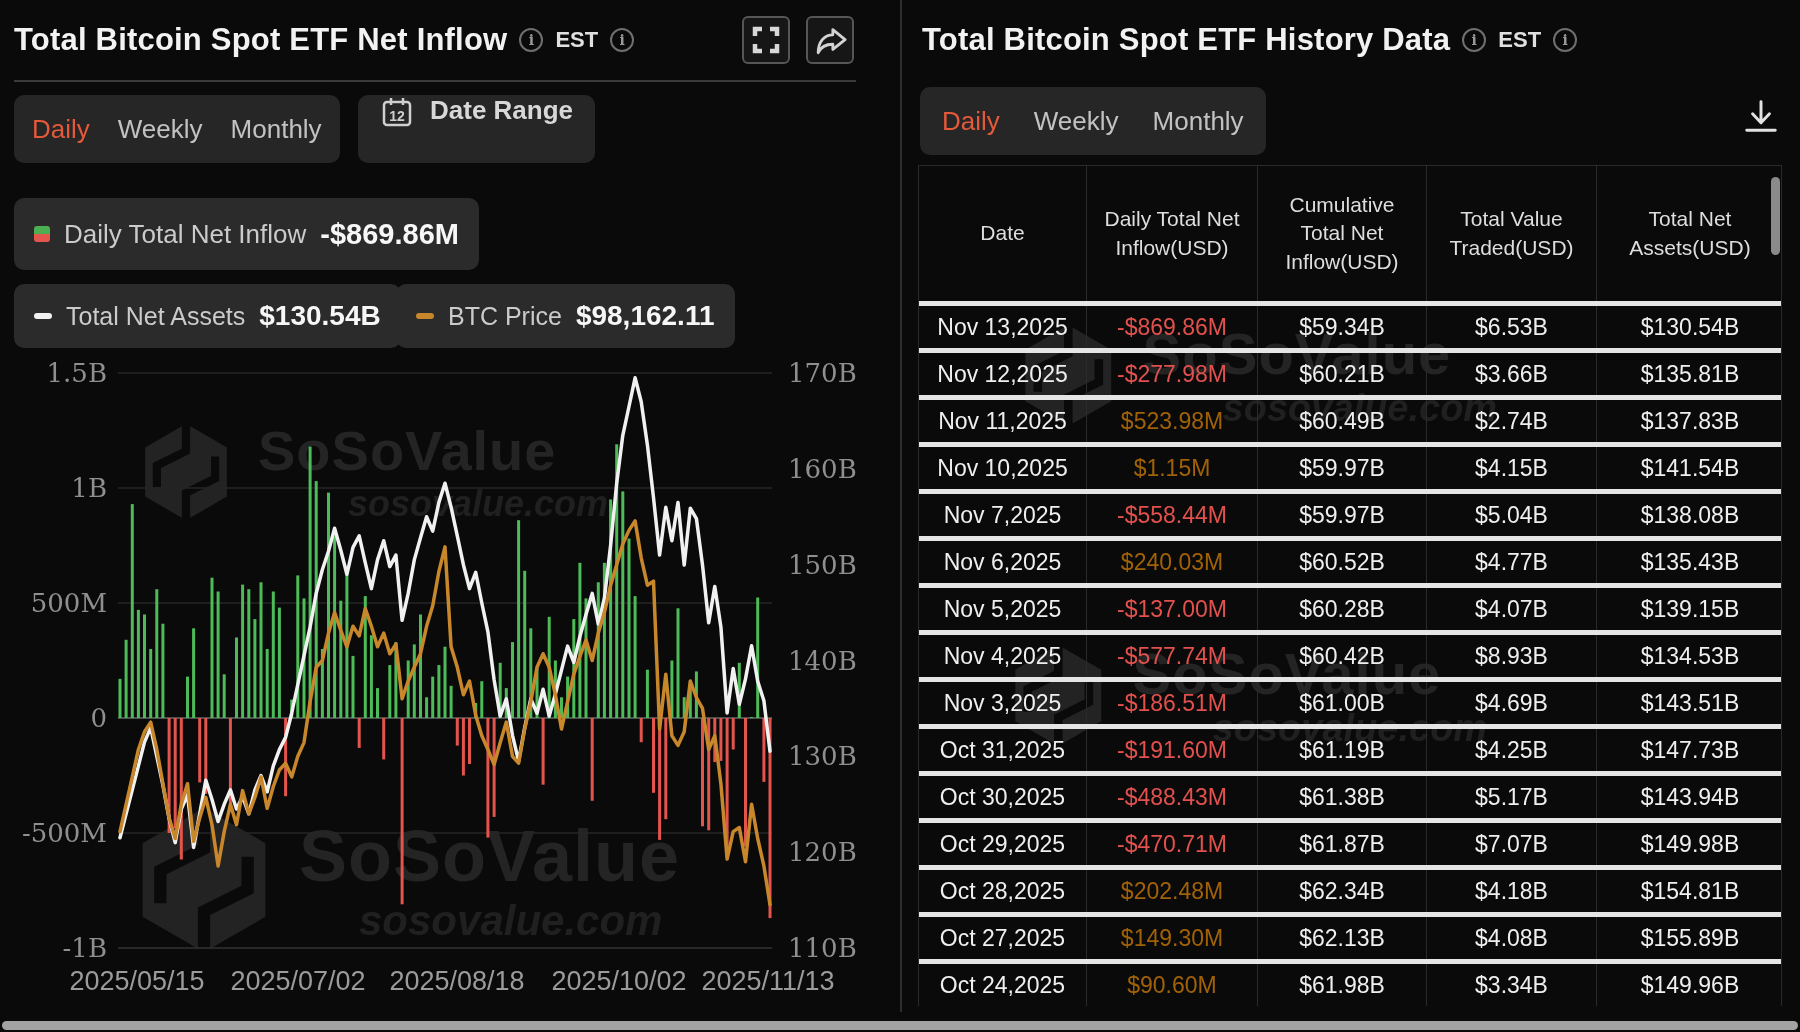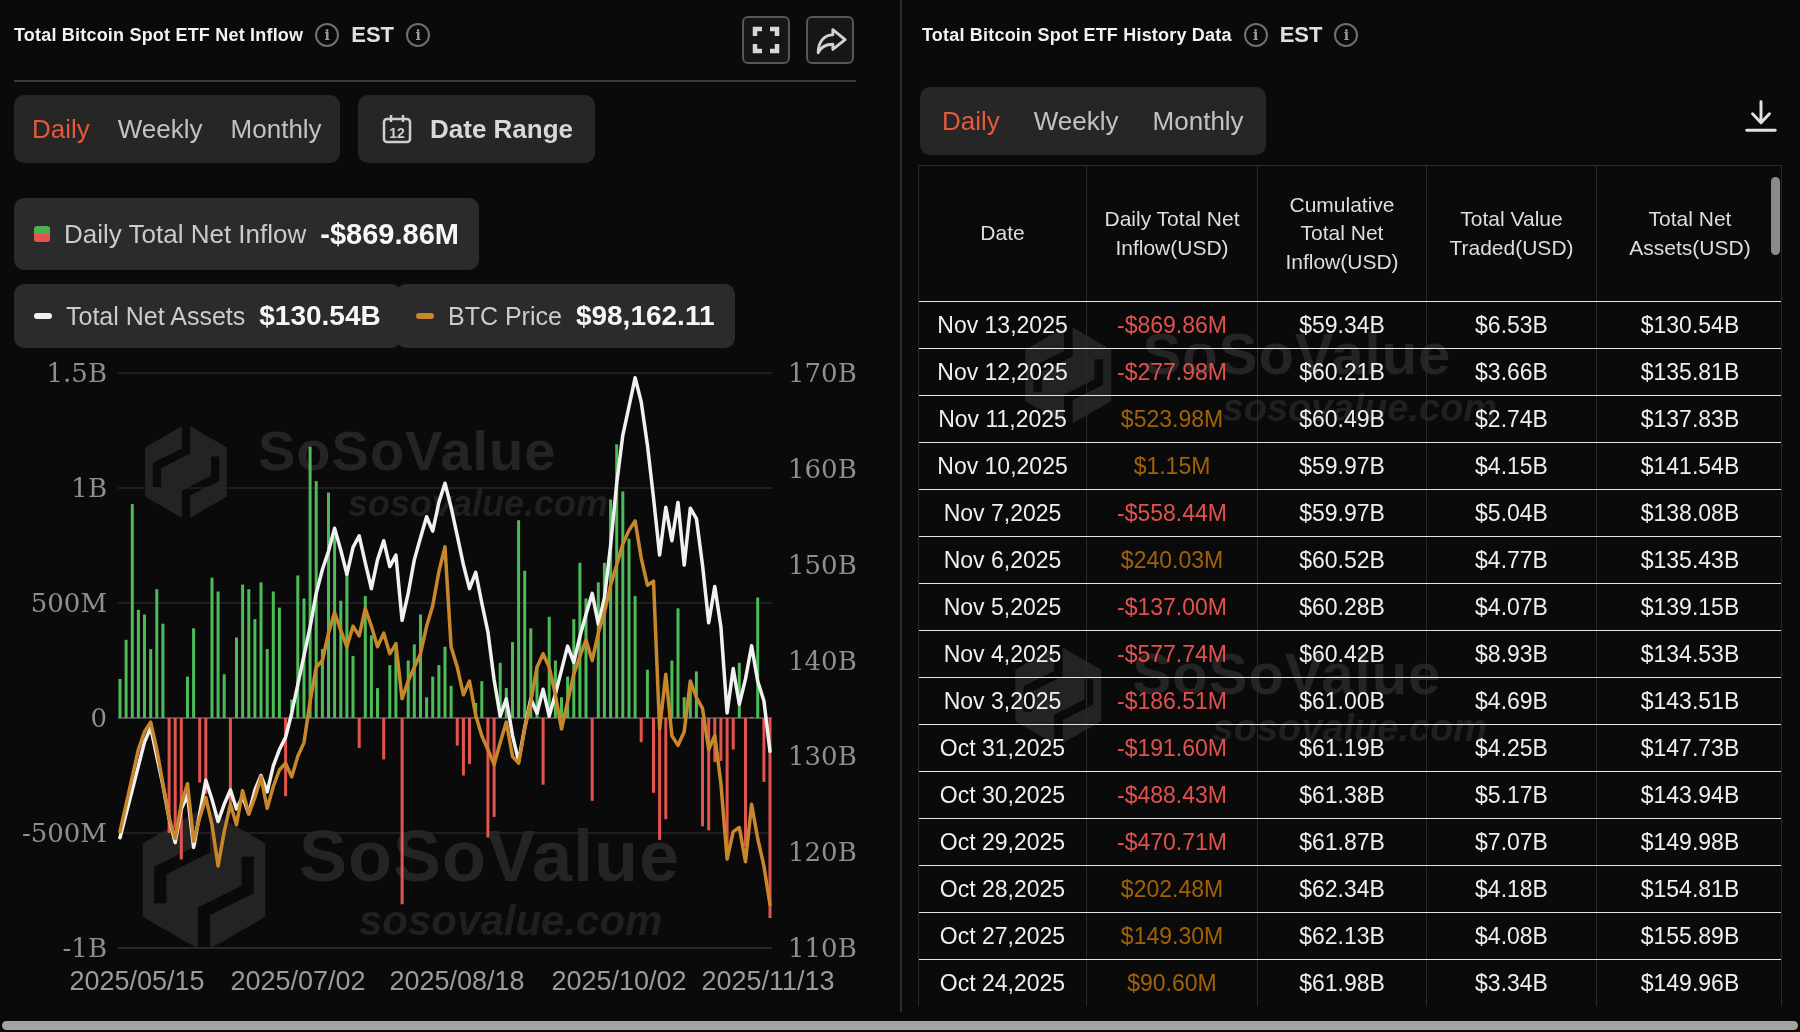--- a/index.html
+++ b/index.html
@@ -6,38 +6,38 @@
   html,body { background:#0a0a0a; }
   body { width:1800px; height:1032px; position:relative; overflow:hidden;
          font-family:"Liberation Sans",sans-serif; color:#e8e8e8; }
 
   .panel { position:absolute; top:0; bottom:20px; }
   #left-panel  { left:0;  width:900px; }
   #right-panel { left:900px; width:874px; }
   #panel-divider { position:absolute; left:900px; top:0; width:2px; height:1012px; background:#2e2e2e; }
 
   .panel-title-row { position:absolute; top:22px; display:flex; align-items:center; gap:12px; }
-  .panel-title { font-size:18px; font-weight:700; color:#f2f2f2; letter-spacing:.2px; }
+  .panel-title { font-size:31px; font-weight:700; color:#f2f2f2; letter-spacing:.2px; }
   .tz { font-size:22px; color:#e0e0e0; font-weight:600; }
   .info-icon { width:24px; height:24px; border:2px solid #6f6f6f; border-radius:50%;
                color:#9a9a9a; font-size:14px; font-weight:700; display:flex;
                align-items:center; justify-content:center; font-family:"DejaVu Serif",serif; }
 
   #left-header-divider { position:absolute; left:14px; top:80px; width:842px; height:2px; background:#3a3a3a; }
 
   .iconbtn { position:absolute; top:16px; width:48px; height:48px; border:2px solid #565656;
              border-radius:6px; background:#161616; display:flex; align-items:center; justify-content:center; }
 
   .tabbar { position:absolute; background:#262626; border-radius:10px; display:flex;
             align-items:center; height:68px; padding:0 18px; gap:28px; }
   .tab { font-size:26px; color:#c2c2c2; cursor:pointer; }
   .tab.active { color:#e4593a; }
 
   .daterange { position:absolute; left:358px; top:95px; height:68px; background:#262626;
-               border-radius:10px; display:flex; align-items:center; gap:16px; padding:0 22px; }
+               border-radius:10px; display:flex; align-items:flex-start; gap:16px; padding:0 22px; }
   .daterange-label { font-size:26px; font-weight:700; color:#d8d8d8; }
 
   .chip { position:absolute; background:#2b2b2b; border-radius:10px; display:flex;
           align-items:center; gap:14px; padding:0 20px; }
   .chip-label { color:#cbcbcb; }
   .chip-value { color:#f7f7f7; font-weight:700; }
   #chip-inflow { left:14px; top:198px; height:72px; }
   #chip-inflow .chip-label { font-size:26px; }
   #chip-inflow .chip-value { font-size:29px; }
   #chip-assets { left:14px; top:284px; height:64px; }
@@ -58,21 +58,21 @@
 
   
   #history-table { position:absolute; left:918px; top:165px; width:864px; z-index:2;
                    border:1px solid #2a2a2a; border-bottom:none; }
   .t-header { display:grid; grid-template-columns:168px 171px 169px 170px 186px; height:135px; }
   .t-header > div { border-right:1px solid #2a2a2a; display:flex; align-items:center;
                     justify-content:center; text-align:center; font-size:21px; line-height:1.35;
                     color:#dedede; padding:0 10px; }
   .t-header > div:last-child { border-right:none; }
   .t-row { display:grid; grid-template-columns:168px 171px 169px 170px 186px; height:47px;
-           border-top:1px solid #e5e5e5;text-align:right; }
+           border-top:5px solid #e5e5e5;text-align:right; }
   .t-row > div { border-right:1px solid #2a2a2a; display:flex; align-items:center;
                  justify-content:center; font-size:23px; color:#efefef; }
   .t-row > div:last-child { border-right:none; }
   .t-row .neg { color:#e2514d; }
   .t-row .pos { color:#a16207; }
 
   #table-clip { position:absolute; left:900px; top:0; width:900px; height:1012px; overflow:hidden; }
 
   #v-scrollbar { position:absolute; left:1771px; top:177px; width:9px; height:78px;
                  background:#8a8a8a; border-radius:5px; z-index:3; }

